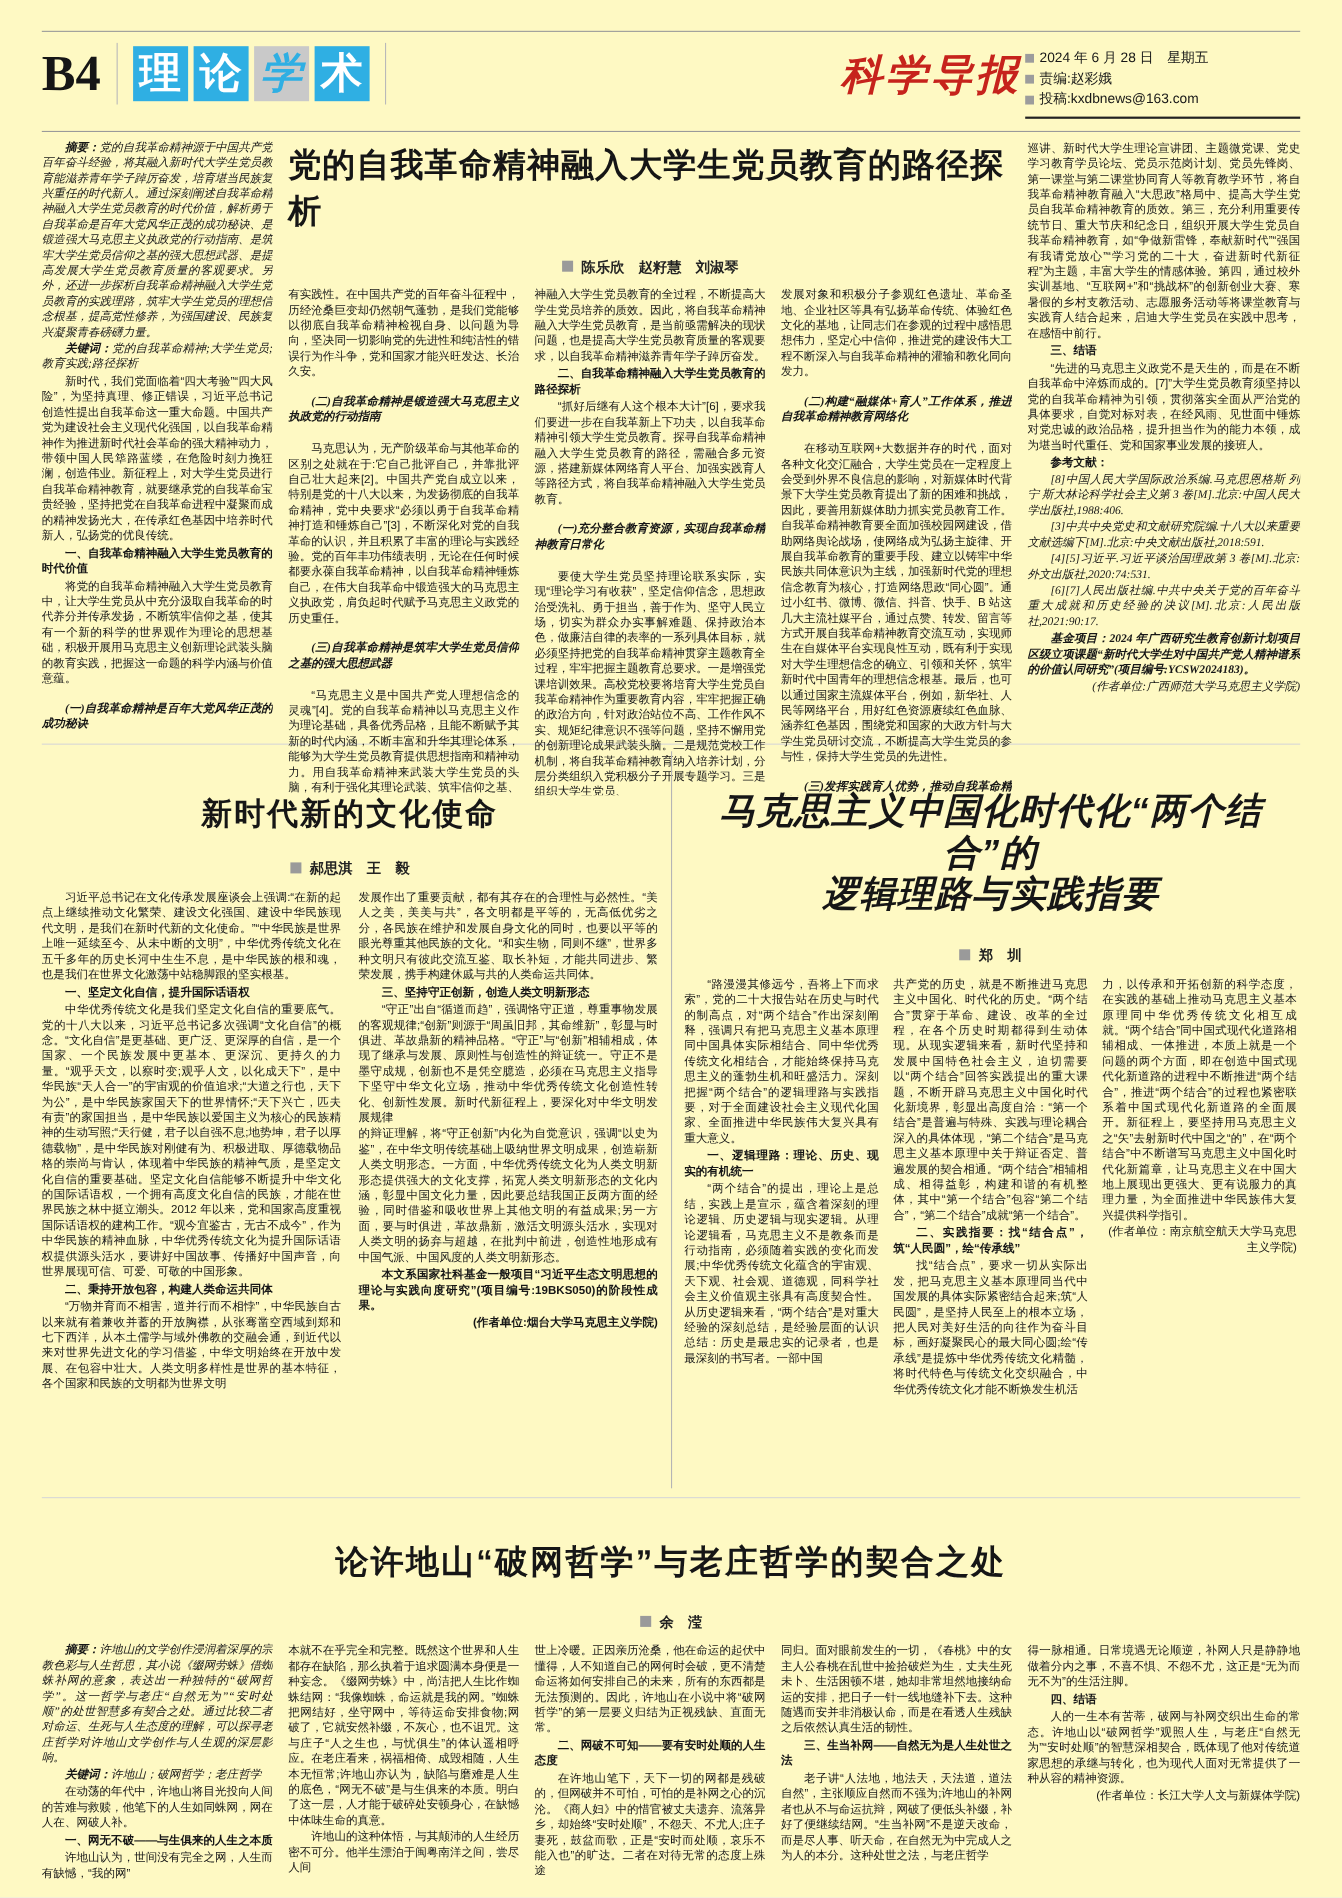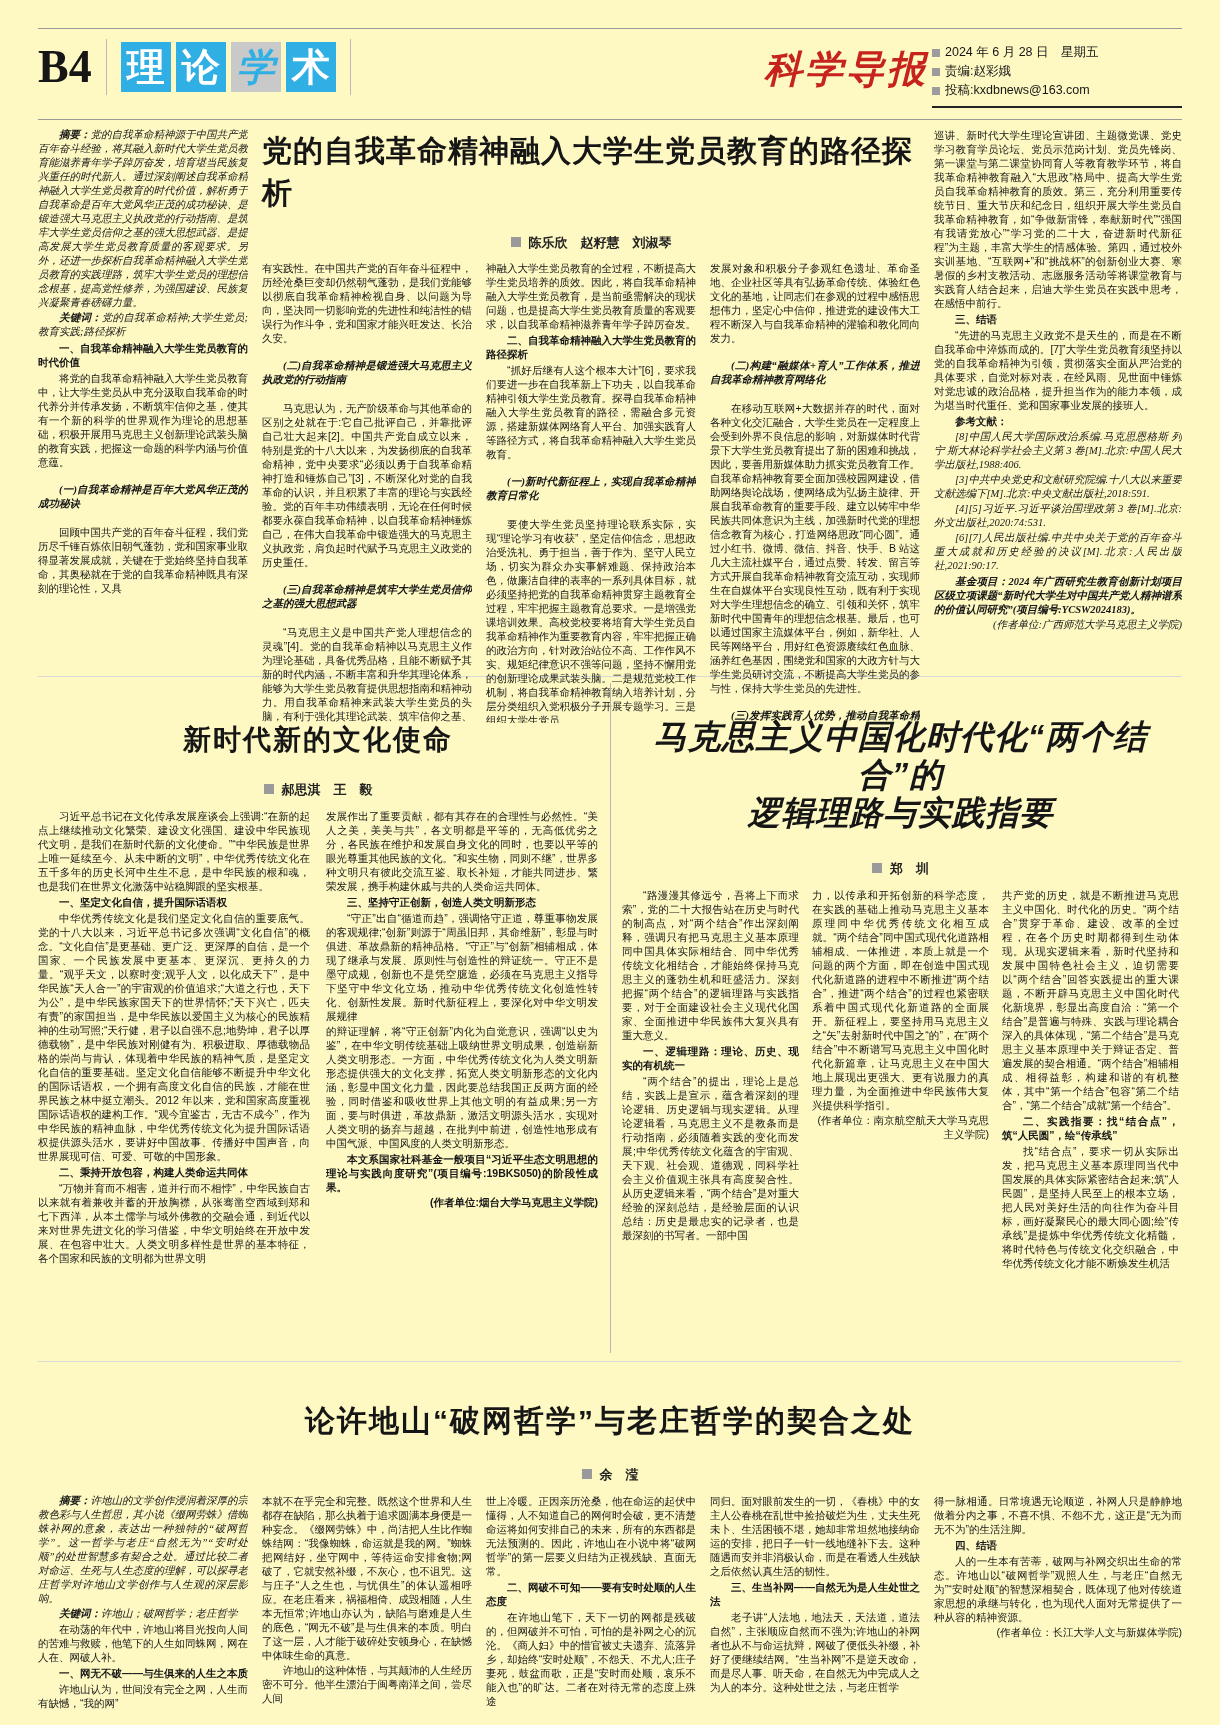--- a/index.html
+++ b/index.html
@@ -95,20 +95,21 @@
           </div>
       </div>
     </div>
   </header>
   <div class="hd-rule"></div>
 
   <section class="band1">
     <div class="col side">
         <div class="blk abs"><b>摘要：</b>党的自我革命精神源于中国共产党百年奋斗经验，将其融入新时代大学生党员教育能滋养青年学子踔厉奋发，培育堪当民族复兴重任的时代新人。通过深刻阐述自我革命精神融入大学生党员教育的时代价值，解析勇于自我革命是百年大党风华正茂的成功秘诀、是锻造强大马克思主义执政党的行动指南、是筑牢大学生党员信仰之基的强大思想武器、是提高发展大学生党员教育质量的客观要求。另外，还进一步探析自我革命精神融入大学生党员教育的实践理路，筑牢大学生党员的理想信念根基，提高党性修养，为强国建设、民族复兴凝聚青春磅礴力量。</div>
         <div class="blk abs"><b>关键词：</b>党的自我革命精神;大学生党员;教育实践;路径探析</div>
+        <div class="blk p">新时代，我们党面临着“四大考验”“四大风险”，为坚持真理、修正错误，习近平总书记创造性提出自我革命这一重大命题。中国共产党为建设社会主义现代化强国，以自我革命精神作为推进新时代社会革命的强大精神动力，带领中国人民筚路蓝缕，在危险时刻力挽狂澜，创造伟业。新征程上，对大学生党员进行自我革命精神教育，就要继承党的自我革命宝贵经验，坚持把党在自我革命进程中凝聚而成的精神发扬光大，在传承红色基因中培养时代新人，弘扬党的优良传统。</div>
         <div class="blk h">一、自我革命精神融入大学生党员教育的时代价值</div>
         <div class="blk p">将党的自我革命精神融入大学生党员教育中，让大学生党员从中充分汲取自我革命的时代养分并传承发扬，不断筑牢信仰之基，使其有一个新的科学的世界观作为理论的思想基础，积极开展用马克思主义创新理论武装头脑的教育实践，把握这一命题的科学内涵与价值意蕴。</div>
         <div class="blk h2">(一)自我革命精神是百年大党风华正茂的成功秘诀</div>
         <div class="blk p">回顾中国共产党的百年奋斗征程，我们党历尽千锤百炼依旧朝气蓬勃，党和国家事业取得显著发展成就，关键在于党始终坚持自我革命，其奥秘就在于党的自我革命精神既具有深刻的理论性，又具</div>
       </div>
     <div class="mid">
       <h1 class="t1">党的自我革命精神融入大学生党员教育的路径探析</h1>
       <div class="byline by1">
         <span class="bsq"></span><span>陈乐欣　赵籽慧　刘淑琴</span>
       </div>
@@ -117,21 +118,21 @@
             <div class="blk pc">有实践性。在中国共产党的百年奋斗征程中，历经沧桑巨变却仍然朝气蓬勃，是我们党能够以彻底自我革命精神检视自身、以问题为导向，坚决同一切影响党的先进性和纯洁性的错误行为作斗争，党和国家才能兴旺发达、长治久安。</div>
             <div class="blk h2">(二)自我革命精神是锻造强大马克思主义执政党的行动指南</div>
             <div class="blk p">马克思认为，无产阶级革命与其他革命的区别之处就在于:它自己批评自己，并靠批评自己壮大起来[2]。中国共产党自成立以来，特别是党的十八大以来，为发扬彻底的自我革命精神，党中央要求“必须以勇于自我革命精神打造和锤炼自己”[3]，不断深化对党的自我革命的认识，并且积累了丰富的理论与实践经验。党的百年丰功伟绩表明，无论在任何时候都要永葆自我革命精神，以自我革命精神锤炼自己，在伟大自我革命中锻造强大的马克思主义执政党，肩负起时代赋予马克思主义政党的历史重任。</div>
             <div class="blk h2">(三)自我革命精神是筑牢大学生党员信仰之基的强大思想武器</div>
             <div class="blk p">“马克思主义是中国共产党人理想信念的灵魂”[4]。党的自我革命精神以马克思主义作为理论基础，具备优秀品格，且能不断赋予其新的时代内涵，不断丰富和升华其理论体系，能够为大学生党员教育提供思想指南和精神动力。用自我革命精神来武装大学生党员的头脑，有利于强化其理论武装、筑牢信仰之基、提升自身修养、强化责任担当，纯洁党的队伍建设。因此，大学生党员“必须有强烈的自我革命精神”[5]，坚守对马克思主义信仰的政治灵魂，坚守共产党人的党性原则，始终忠于党，忠于人民。</div>
           </div>
         <div class="col">
             <div class="blk pc">神融入大学生党员教育的全过程，不断提高大学生党员培养的质效。因此，将自我革命精神融入大学生党员教育，是当前亟需解决的现状问题，也是提高大学生党员教育质量的客观要求，以自我革命精神滋养青年学子踔厉奋发。</div>
             <div class="blk h">二、自我革命精神融入大学生党员教育的路径探析</div>
             <div class="blk p">“抓好后继有人这个根本大计”[6]，要求我们要进一步在自我革新上下功夫，以自我革命精神引领大学生党员教育。探寻自我革命精神融入大学生党员教育的路径，需融合多元资源，搭建新媒体网络育人平台、加强实践育人等路径方式，将自我革命精神融入大学生党员教育。</div>
-            <div class="blk h2">(一)新时代新征程上，实现自我革命精神教育日常化</div>
+            <div class="blk h2">(一)充分整合教育资源，实现自我革命精神教育日常化</div>
             <div class="blk p">要使大学生党员坚持理论联系实际，实现“理论学习有收获”，坚定信仰信念，思想政治受洗礼、勇于担当，善于作为、坚守人民立场，切实为群众办实事解难题、保持政治本色，做廉洁自律的表率的一系列具体目标，就必须坚持把党的自我革命精神贯穿主题教育全过程，牢牢把握主题教育总要求。一是增强党课培训效果。高校党校要将培育大学生党员自我革命精神作为重要教育内容，牢牢把握正确的政治方向，针对政治站位不高、工作作风不实、规矩纪律意识不强等问题，坚持不懈用党的创新理论成果武装头脑。二是规范党校工作机制，将自我革命精神教育纳入培养计划，分层分类组织入党积极分子开展专题学习。三是组织大学生党员、</div>
           </div>
         <div class="col">
             <div class="blk pc">发展对象和积极分子参观红色遗址、革命圣地、企业社区等具有弘扬革命传统、体验红色文化的基地，让同志们在参观的过程中感悟思想伟力，坚定心中信仰，推进党的建设伟大工程不断深入与自我革命精神的灌输和教化同向发力。</div>
             <div class="blk h2">(二)构建“融媒体+育人”工作体系，推进自我革命精神教育网络化</div>
             <div class="blk p">在移动互联网+大数据并存的时代，面对各种文化交汇融合，大学生党员在一定程度上会受到外界不良信息的影响，对新媒体时代背景下大学生党员教育提出了新的困难和挑战，因此，要善用新媒体助力抓实党员教育工作。自我革命精神教育要全面加强校园网建设，借助网络舆论战场，使网络成为弘扬主旋律、开展自我革命教育的重要手段、建立以铸牢中华民族共同体意识为主线，加强新时代党的理想信念教育为核心，打造网络思政“同心圆”。通过小红书、微博、微信、抖音、快手、B 站这几大主流社媒平台，通过点赞、转发、留言等方式开展自我革命精神教育交流互动，实现师生在自媒体平台实现良性互动，既有利于实现对大学生理想信念的确立、引领和关怀，筑牢新时代中国青年的理想信念根基。最后，也可以通过国家主流媒体平台，例如，新华社、人民等网络平台，用好红色资源赓续红色血脉、涵养红色基因，围绕党和国家的大政方针与大学生党员研讨交流，不断提高大学生党员的参与性，保持大学生党员的先进性。</div>
             <div class="blk h2">(三)发挥实践育人优势，推动自我革命精神教育长效化</div>
             <div class="blk p">围绕党员教育管理中存在的问题，做实“三会一课”、主题党日等党内政治生活，创新大学生党员教育的形式和载体，注重实践教育。第一，可以通过打造党建品牌活动，知行合一推动实践育人。第二，用好校内外宣讲资源，组织开展红色精神</div>
           </div>
       </div>
@@ -183,27 +184,27 @@
       <div class="byline by2">
         <span class="bsq"></span><span>郑　圳</span>
       </div>
       <div class="cols3b">
         <div class="col">
             <div class="blk p">“路漫漫其修远兮，吾将上下而求索”，党的二十大报告站在历史与时代的制高点，对“两个结合”作出深刻阐释，强调只有把马克思主义基本原理同中国具体实际相结合、同中华优秀传统文化相结合，才能始终保持马克思主义的蓬勃生机和旺盛活力。深刻把握“两个结合”的逻辑理路与实践指要，对于全面建设社会主义现代化国家、全面推进中华民族伟大复兴具有重大意义。</div>
             <div class="blk h">一、逻辑理路：理论、历史、现实的有机统一</div>
             <div class="blk p">“两个结合”的提出，理论上是总结，实践上是宣示，蕴含着深刻的理论逻辑、历史逻辑与现实逻辑。从理论逻辑看，马克思主义不是教条而是行动指南，必须随着实践的变化而发展;中华优秀传统文化蕴含的宇宙观、天下观、社会观、道德观，同科学社会主义价值观主张具有高度契合性。从历史逻辑来看，“两个结合”是对重大经验的深刻总结，是经验层面的认识总结：历史是最忠实的记录者，也是最深刻的书写者。一部中国</div>
           </div>
         <div class="col">
-            <div class="blk pc">力，以传承和开拓创新的科学态度，在实践的基础上推动马克思主义基本原理同中华优秀传统文化相互成就。“两个结合”同中国式现代化道路相辅相成、一体推进，本质上就是一个问题的两个方面，即在创造中国式现代化新道路的进程中不断推进“两个结合”，推进“两个结合”的过程也紧密联系着中国式现代化新道路的全面展开。新征程上，要坚持用马克思主义之“矢”去射新时代中国之“的”，在“两个结合”中不断谱写马克思主义中国化时代化新篇章，让马克思主义在中国大地上展现出更强大、更有说服力的真理力量，为全面推进中华民族伟大复兴提供科学指引。</div>
-            <div class="blk aff">(作者单位：南京航空航天大学马克思主义学院)</div>
-          </div>
-        <div class="col">
             <div class="blk pc">共产党的历史，就是不断推进马克思主义中国化、时代化的历史。“两个结合”贯穿于革命、建设、改革的全过程，在各个历史时期都得到生动体现。从现实逻辑来看，新时代坚持和发展中国特色社会主义，迫切需要以“两个结合”回答实践提出的重大课题，不断开辟马克思主义中国化时代化新境界，彰显出高度自洽：“第一个结合”是普遍与特殊、实践与理论耦合深入的具体体现，“第二个结合”是马克思主义基本原理中关于辩证否定、普遍发展的契合相通。“两个结合”相辅相成、相得益彰，构建和谐的有机整体，其中“第一个结合”包容“第二个结合”，“第二个结合”成就“第一个结合”。</div>
             <div class="blk h">二、实践指要：找“结合点”，筑“人民圆”，绘“传承线”</div>
             <div class="blk p">找“结合点”，要求一切从实际出发，把马克思主义基本原理同当代中国发展的具体实际紧密结合起来;筑“人民圆”，是坚持人民至上的根本立场，把人民对美好生活的向往作为奋斗目标，画好凝聚民心的最大同心圆;绘“传承线”是提炼中华优秀传统文化精髓，将时代特色与传统文化交织融合，中华优秀传统文化才能不断焕发生机活</div>
+          </div>
+        <div class="col">
+            <div class="blk pc">力，以传承和开拓创新的科学态度，在实践的基础上推动马克思主义基本原理同中华优秀传统文化相互成就。“两个结合”同中国式现代化道路相辅相成、一体推进，本质上就是一个问题的两个方面，即在创造中国式现代化新道路的进程中不断推进“两个结合”，推进“两个结合”的过程也紧密联系着中国式现代化新道路的全面展开。新征程上，要坚持用马克思主义之“矢”去射新时代中国之“的”，在“两个结合”中不断谱写马克思主义中国化时代化新篇章，让马克思主义在中国大地上展现出更强大、更有说服力的真理力量，为全面推进中华民族伟大复兴提供科学指引。</div>
+            <div class="blk aff">(作者单位：南京航空航天大学马克思主义学院)</div>
           </div>
       </div>
     </div>
   </section>
 
   <section class="band3">
     <h2 class="t4">论许地山“破网哲学”与老庄哲学的契合之处</h2>
     <div class="byline by4">
       <span class="bsq"></span><span>余　滢</span>
     </div>

